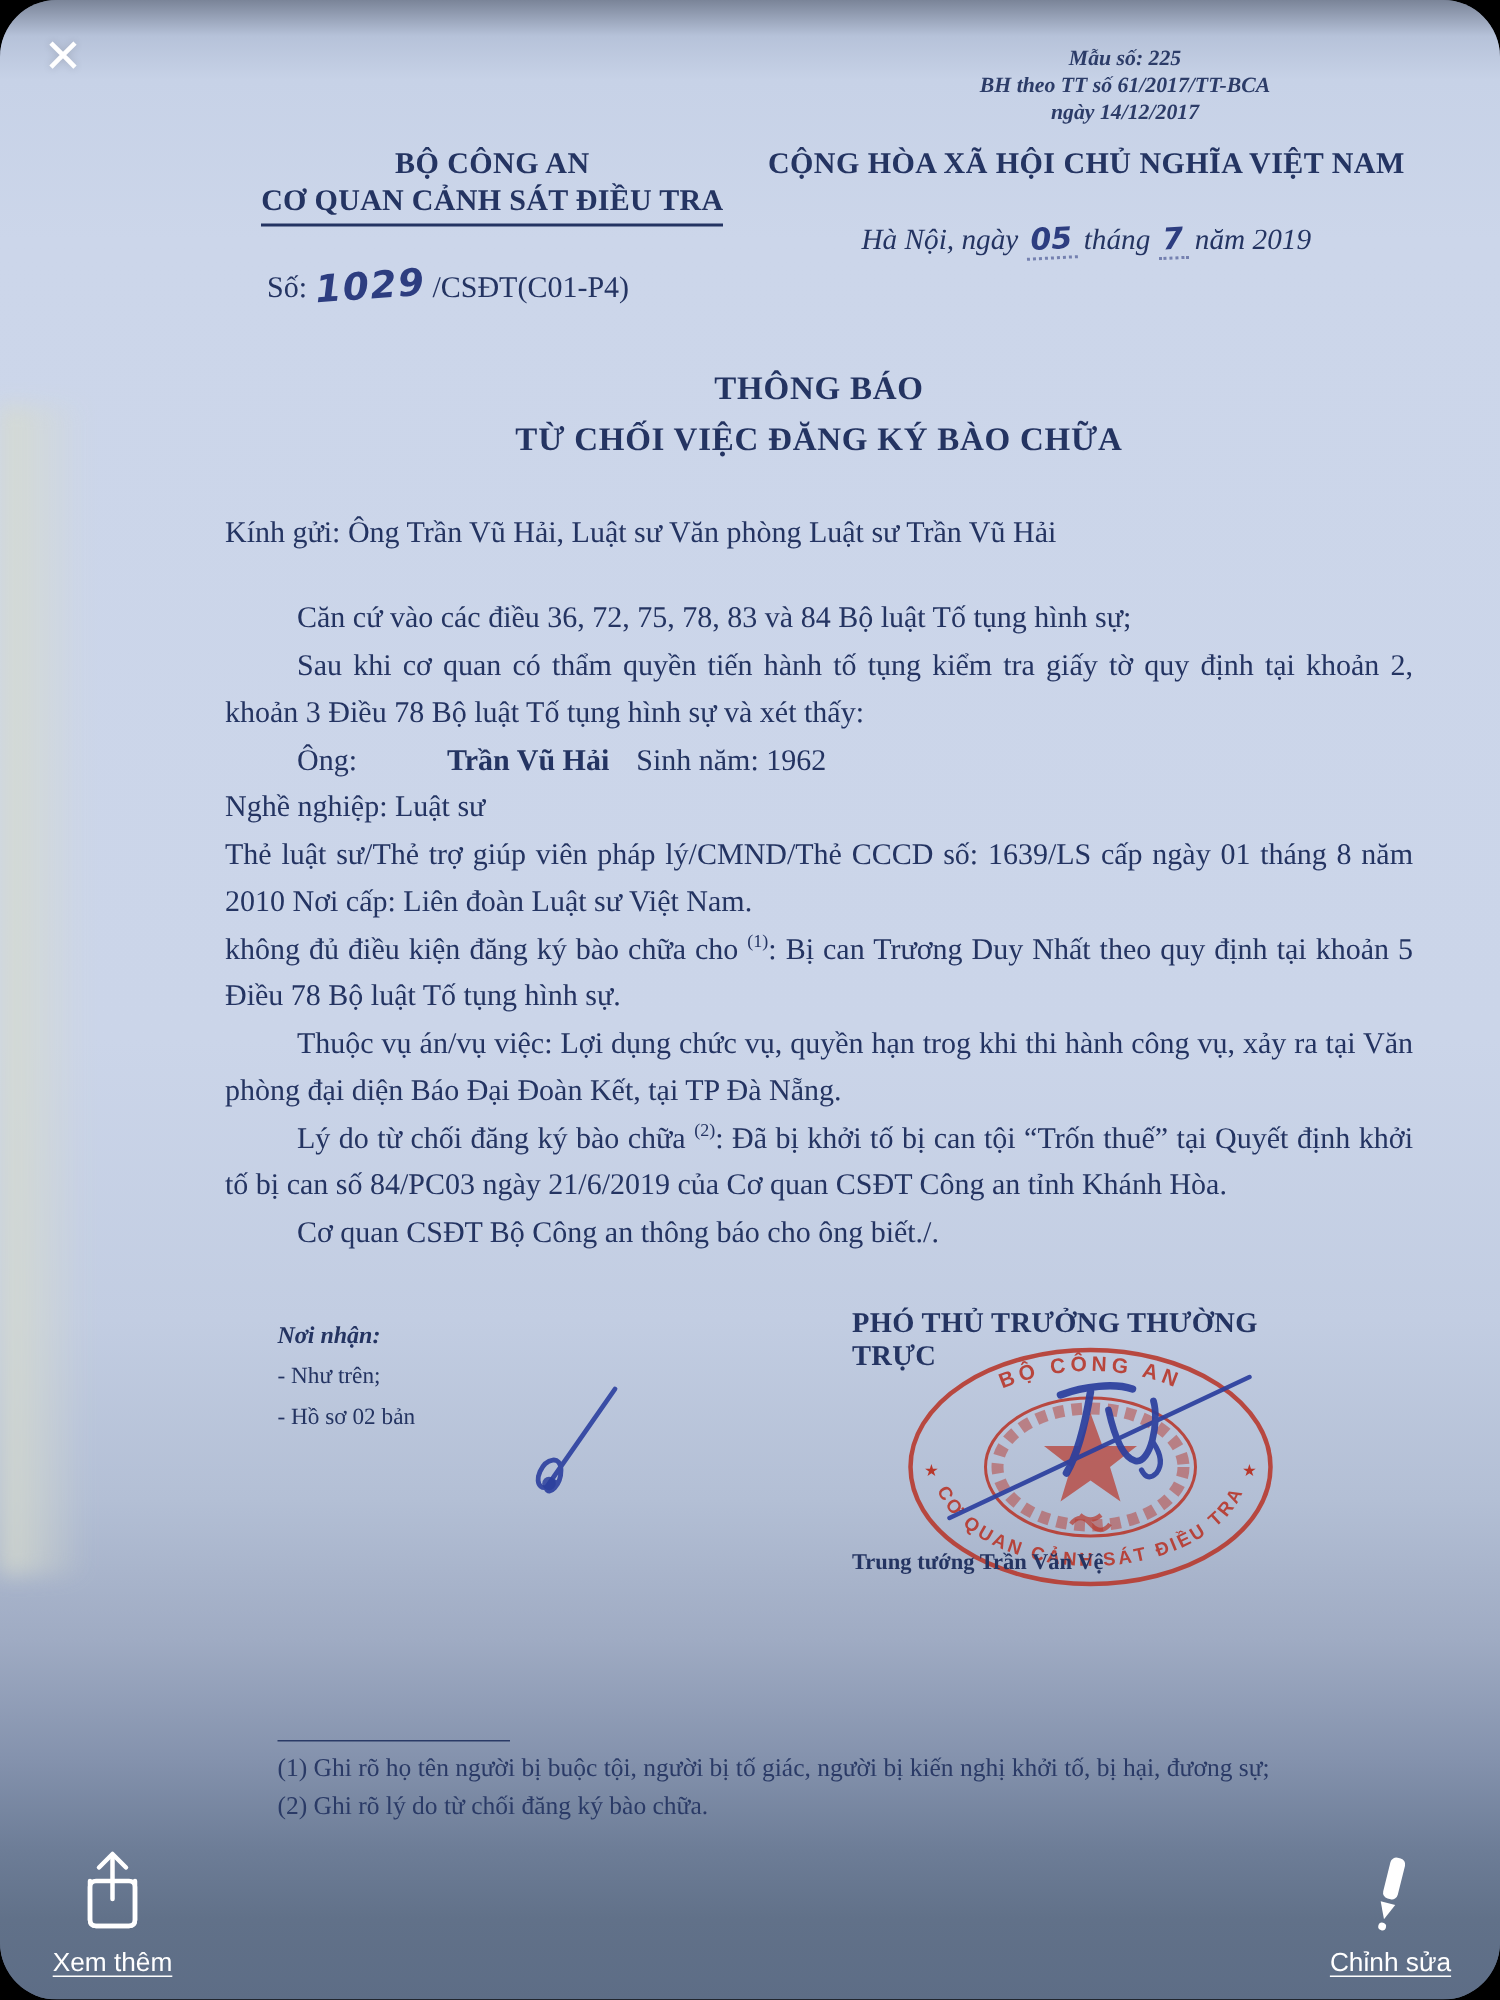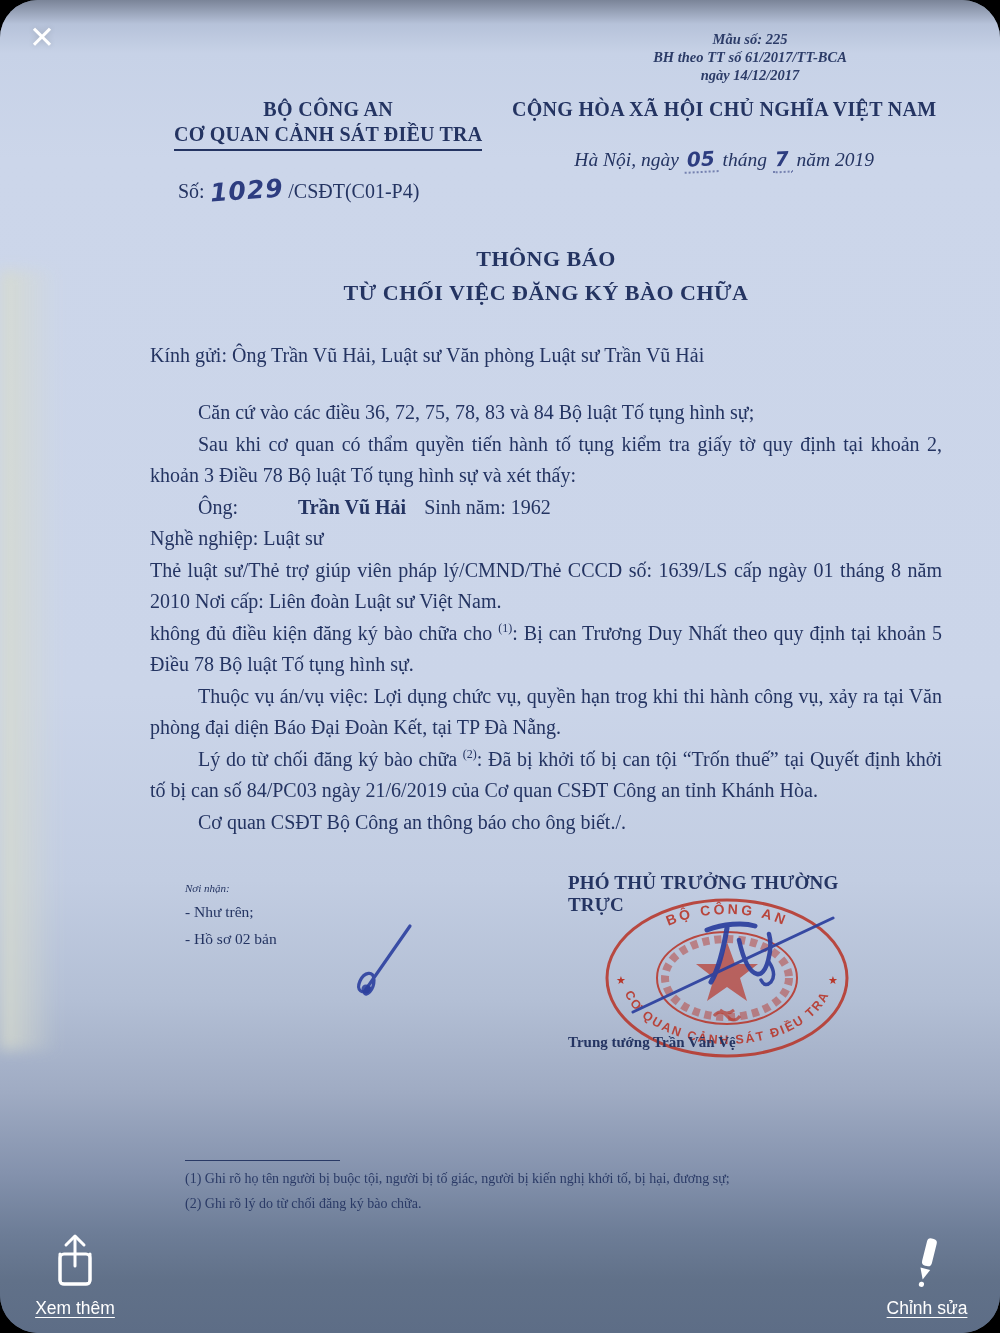--- a/index.html
+++ b/index.html
@@ -46,33 +46,33 @@
 
   .body-text { margin-top:30px; font-size:20px; line-height:31.5px; text-align:justify; }
   .para { text-indent:48px; }
   .para-flush { text-indent:0; }
   sup { font-size:12px; line-height:0; }
   .name-bold { font-weight:bold; }
   .gap-lg { display:inline-block; width:60px; }
   .gap-md { display:inline-block; width:18px; }
 
   .recipients { position:absolute; left:185px; top:882px; color:#243462; }
-  .recip-head { font-weight:normal; font-style:italic; font-size:11px; }
+  .recip-head { font-weight:bold; font-style:italic; font-size:16px; }
   .recip-item { font-size:15.5px; margin-top:9px; font-weight:normal; }
   .check-svg { position:absolute; left:352px; top:918px; }
 
   .sig-block { position:absolute; left:568px; top:872px; width:320px; text-align:left; color:#243462; }
   .sig-title { font-weight:bold; font-size:19px; letter-spacing:.2px; }
   .seal-svg { position:absolute; left:28px; top:22px; }
   .sign-svg { position:absolute; left:55px; top:28px; }
   .sig-name { position:absolute; left:0; top:162px; width:320px; font-weight:bold; font-size:15px; }
 
   .footnotes { position:absolute; left:185px; top:1160px; width:680px; color:#2a3a66; }
   .fn-rule { width:155px; border-top:1.5px solid #2a3a66; margin-bottom:5px; }
-  .fn { font-size:14px; line-height:25px; }
+  .fn { font-size:17px; line-height:25px; }
 
   
   .close-btn { position:absolute; left:20px; top:16px; width:44px; height:44px; color:#fff;
     font-family:"Liberation Sans", sans-serif; font-size:31px; font-weight:400; line-height:44px; text-align:center; cursor:pointer; text-shadow:0 0 6px rgba(0,0,0,.15); }
   .toolbar-btn { position:absolute; bottom:14px; width:130px; text-align:center; cursor:pointer; }
   .toolbar-btn .icon { display:block; margin:0 auto 10px; }
   .toolbar-label { font-family:"Liberation Sans", sans-serif; font-size:17.5px; color:#fff; text-decoration:underline; text-underline-offset:3px; }
   .btn-share { left:10px; }
   .btn-edit { right:8px; }
 </style>

